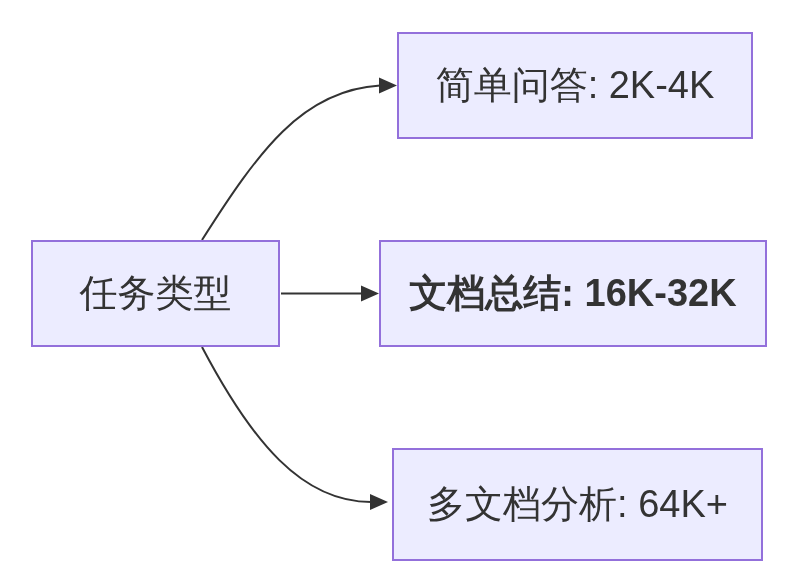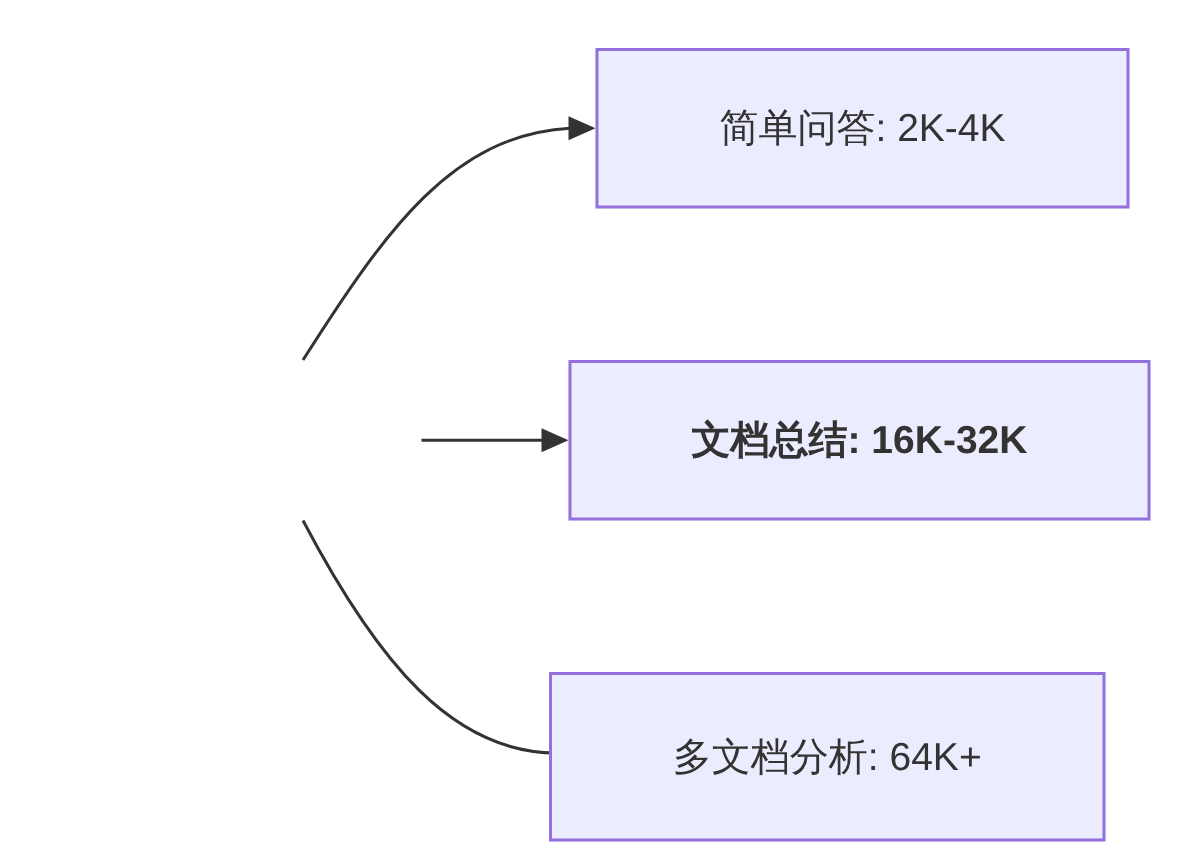--- a/index.html
+++ b/index.html
@@ -37,29 +37,29 @@
   }
   .node {
     position: absolute;
     box-sizing: border-box;
     background: var(--node-fill);
     border: 2px solid var(--node-border);
     display: flex;
     align-items: center;
     justify-content: center;
     color: var(--text);
-    font-size: 26px;
+    font-size: 38px;
     line-height: 1.1;
     white-space: nowrap;
     text-align: center;
   }
   .node-root { left: 31px;  top: 240px; width: 249px; height: 107px; }
   .node-b1   { left: 397px; top: 32px;  width: 356px; height: 107px; }
   .node-b2   { left: 379px; top: 240px; width: 388px; height: 107px; font-weight: bold; }
-  .node-b3   { left: 366px; top: 448px; width: 371px; height: 113px; }
+  .node-b3   { left: 392px; top: 448px; width: 371px; height: 113px; }
 </style>
 </head>
 <body>
 
 <div class="canvas">
 
   <svg class="edges" viewBox="0 0 787 572" aria-hidden="true">
 
     <g>
       <path class="edge-line" d="M 202,240 C 258,152 302,90 380,85.5"></path>
@@ -70,20 +70,23 @@
       <path class="edge-line" d="M 281,293.5 L 362,293.5"></path>
       <polygon class="edge-head" points="379,293.5 361,285.5 361,301.5"></polygon>
     </g>
 
     <g>
       <path class="edge-line" d="M 202,347 C 252,442 302,502 371,502"></path>
       <polygon class="edge-head" points="388,502 370,494 370,510"></polygon>
     </g>
   </svg>
 
+  <div class="node node-root">
+    <span>任务类型</span>
+  </div>
 
   <div class="node node-b1">
     <span>简单问答: 2K-4K</span>
   </div>
 
   <div class="node node-b2">
     <span>文档总结: 16K-32K</span>
   </div>
 
   <div class="node node-b3">

